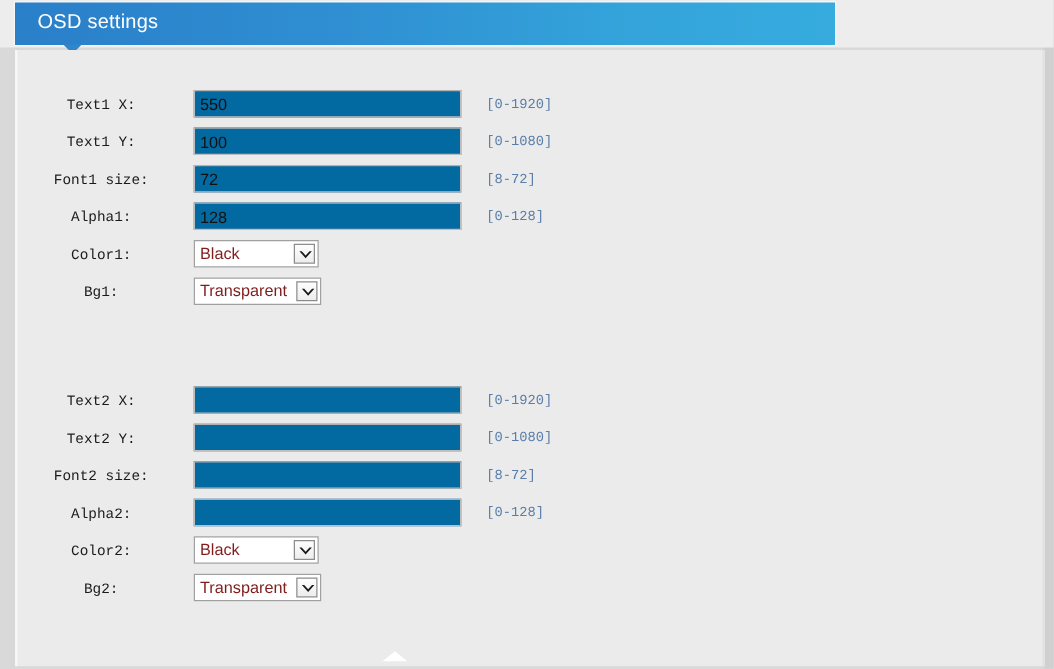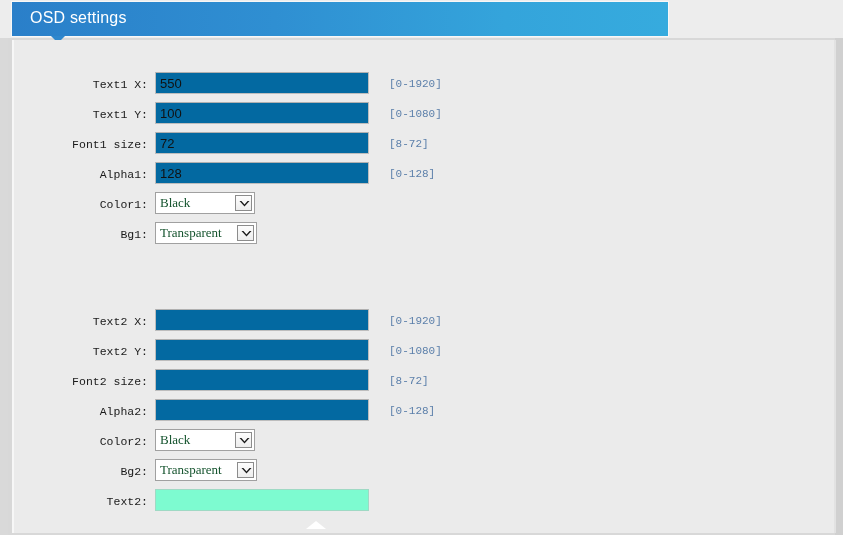--- a/index.html
+++ b/index.html
@@ -100,21 +100,21 @@
 
   .row {
     position: relative;
     height: 30px;
   }
   .row-label {
     position: absolute;
     left: 0;
     width: 134px;
     top: 6px;
-    text-align: right;
+    text-align: center;
     font-family: "Liberation Mono", monospace;
     font-size: 11.5px;
     color: #1a1a1a;
     white-space: nowrap;
     letter-spacing: 0px;
   }
   .row-control {
     position: absolute;
     left: 141px;
     top: 0;
@@ -159,23 +159,23 @@
     box-sizing: border-box;
     vertical-align: top;
   }
   .select-wrap.w-color { width: 100px; }
   .select-wrap.w-bg    { width: 102px; }
 
   .select-value {
     position: absolute;
     left: 4px;
     top: 2px;
-    font-family: Liberation Serif, serif;
+    font-family: Liberation Sans, sans-serif;
     font-size: 13px;
-    color: #14532d;
+    color: #7f1d1d;
     white-space: nowrap;
   }
   .select-button {
     position: absolute;
     right: 2px;
     top: 2px;
     width: 17px;
     height: 16px;
     border: 1px solid #8c8c8c;
     background: linear-gradient(to bottom, #fdfdfd 0%, #ededed 100%);
@@ -282,21 +282,17 @@
               </span></div></div>
         </div>
         <div class="row">
           <div class="row-label">Bg2:</div>
           <div class="row-control"><div class="select-wrap w-bg"><span class="select-value">Transparent</span><span class="select-button">
                 <svg width="13" height="10" viewBox="0 0 13 10" xmlns="http://www.w3.org/2000/svg">
                   <path d="M1.5 2 L6.5 7.5 L11.5 2 L9.6 2 L6.5 5.4 L3.4 2 Z" fill="#1a1a1a"></path>
                 </svg>
               </span></div></div>
         </div>
-        <div class="row">
-          <div class="row-label">Text2:</div>
-          <div class="row-control"><input type="text" class="txt autofill" value="" style=""></div>
-        </div>
       </div>
     <div class="collapse-arrow"></div>
   </div>
 
 </div>
 
 </body></html>

